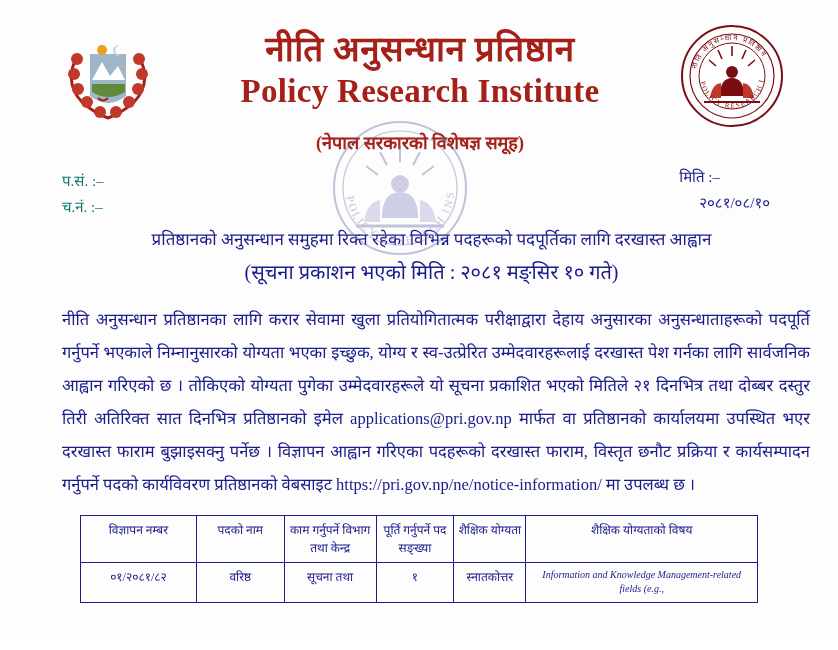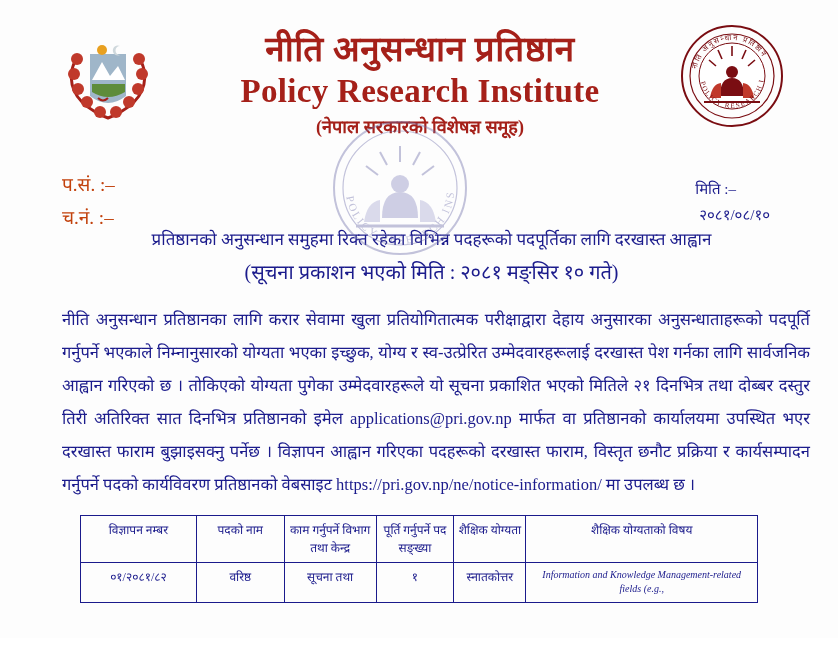--- a/index.html
+++ b/index.html
@@ -63,47 +63,47 @@
     color: #a52019;
     letter-spacing: 0.3px;
     line-height: 1.2;
     margin-top: 2px;
     white-space: nowrap;
   }
   .title-sub {
     font-size: 18px;
     font-weight: bold;
     color: #a52019;
-    margin-top: 2px;
+    margin-top: 18px;
   }
 
   
   .refrow {
     position: relative;
     height: 60px;
   }
   .ref-left {
     position: absolute;
     left: 62px;
     top: 8px;
-    font-size: 19px;
+    font-size: 15px;
     line-height: 1.75;
-    color: #c2410c;
+    color: #0f766e;
   }
   .ref-right {
     position: absolute;
     right: 68px;
-    top: 16px;
+    top: 4px;
     font-size: 15px;
     line-height: 1.75;
     text-align: left;
     color: #1b1b8c;
   }
   .ref-right .date-val {
-    margin-left: 4px;
+    margin-left: 20px;
   }
 
   
   .watermark {
     position: absolute;
     left: 330px;
     top: 118px;
     width: 140px;
     height: 140px;
     opacity: 0.40;

